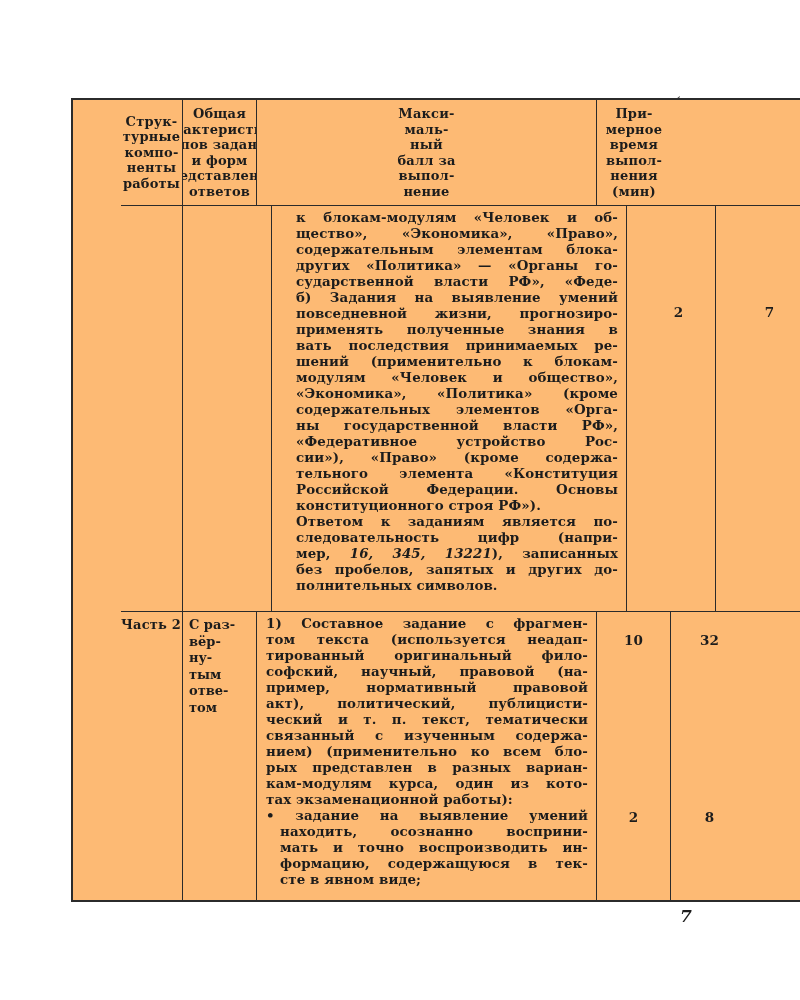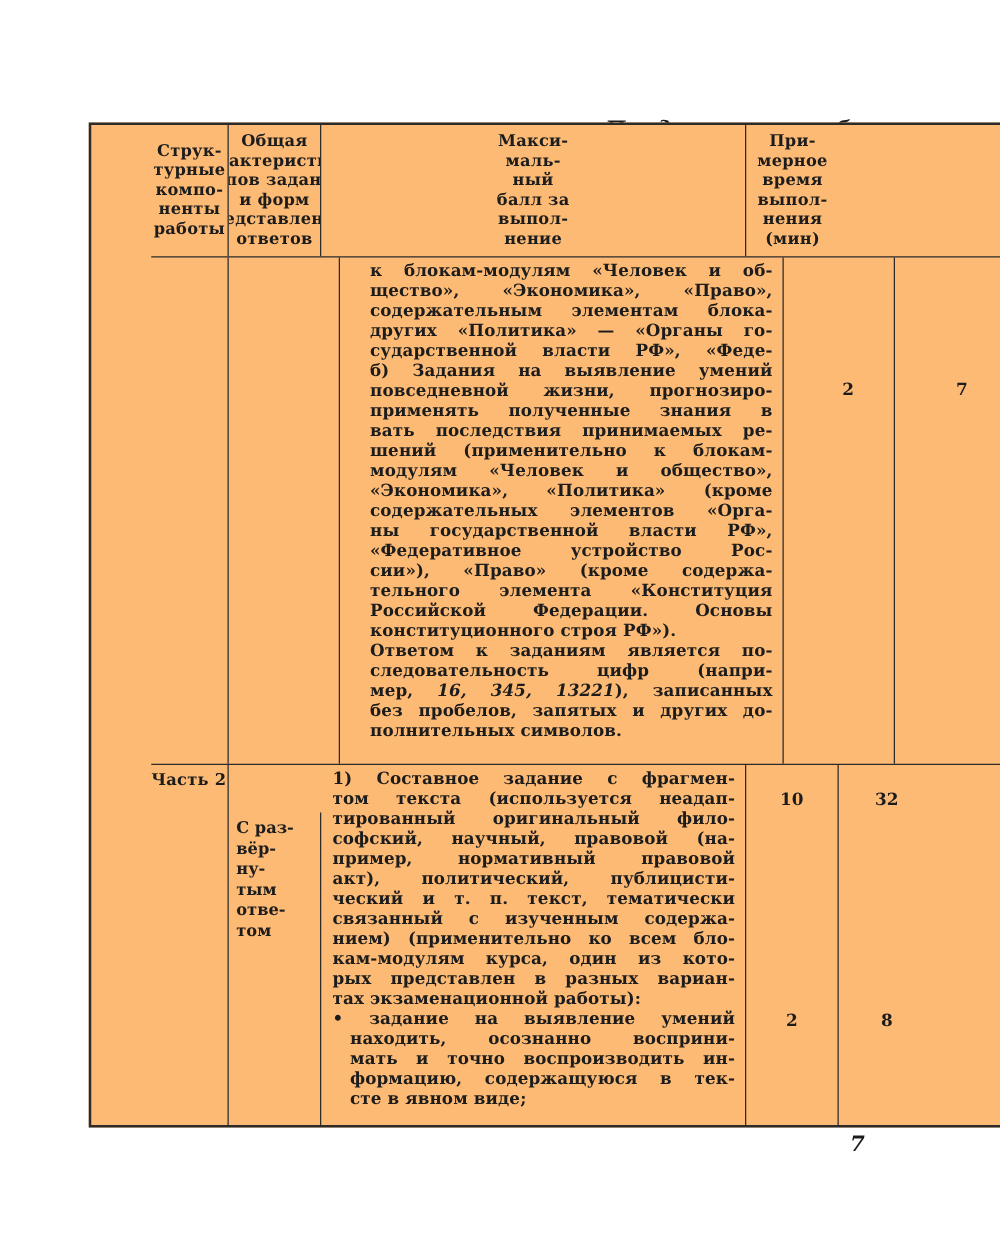--- a/index.html
+++ b/index.html
@@ -74,21 +74,20 @@
     font-weight: bold;
     font-size: 13px;
     letter-spacing: 0.2px;
   }
   .ttype {
     padding: 5px 2px 0 6px;
     white-space: pre-line;
     font-weight: bold;
     font-size: 13px;
     line-height: 16.5px;
-    margin-top: 38px;
   }
 
   .num {
     position: absolute;
     left: 0; width: 100%;
     text-align: center;
     font-weight: bold;
     font-size: 13.5px;
   }
   .num-a { top: 98px; }
@@ -183,22 +182,22 @@
       <div class="cell desc">
           <div class="tl"><span>1) Составное задание с фрагмен-</span></div>
           <div class="tl"><span>том текста (используется неадап-</span></div>
           <div class="tl"><span>тированный оригинальный фило-</span></div>
           <div class="tl"><span>софский, научный, правовой (на-</span></div>
           <div class="tl"><span>пример, нормативный правовой</span></div>
           <div class="tl"><span>акт), политический, публицисти-</span></div>
           <div class="tl"><span>ческий и т. п. текст, тематически</span></div>
           <div class="tl"><span>связанный с изученным содержа-</span></div>
           <div class="tl"><span>нием) (применительно ко всем бло-</span></div>
+          <div class="tl"><span>рых представлен в разных вариан-</span></div>
           <div class="tl"><span>кам-модулям курса, один из кото-</span></div>
-          <div class="tl"><span>рых представлен в разных вариан-</span></div>
           <div class="tl end"><span>тах экзаменационной работы):</span></div>
           <div class="tl"><span>• задание на выявление умений</span></div>
           <div class="tl ind"><span>находить, осознанно восприни-</span></div>
           <div class="tl ind"><span>мать и точно воспроизводить ин-</span></div>
           <div class="tl ind"><span>формацию, содержащуюся в тек-</span></div>
           <div class="tl end ind"><span>сте в явном виде;</span></div>
         </div>
       <div class="cell">
         <div class="num num-b">10</div>
         <div class="num num-c">2</div>

